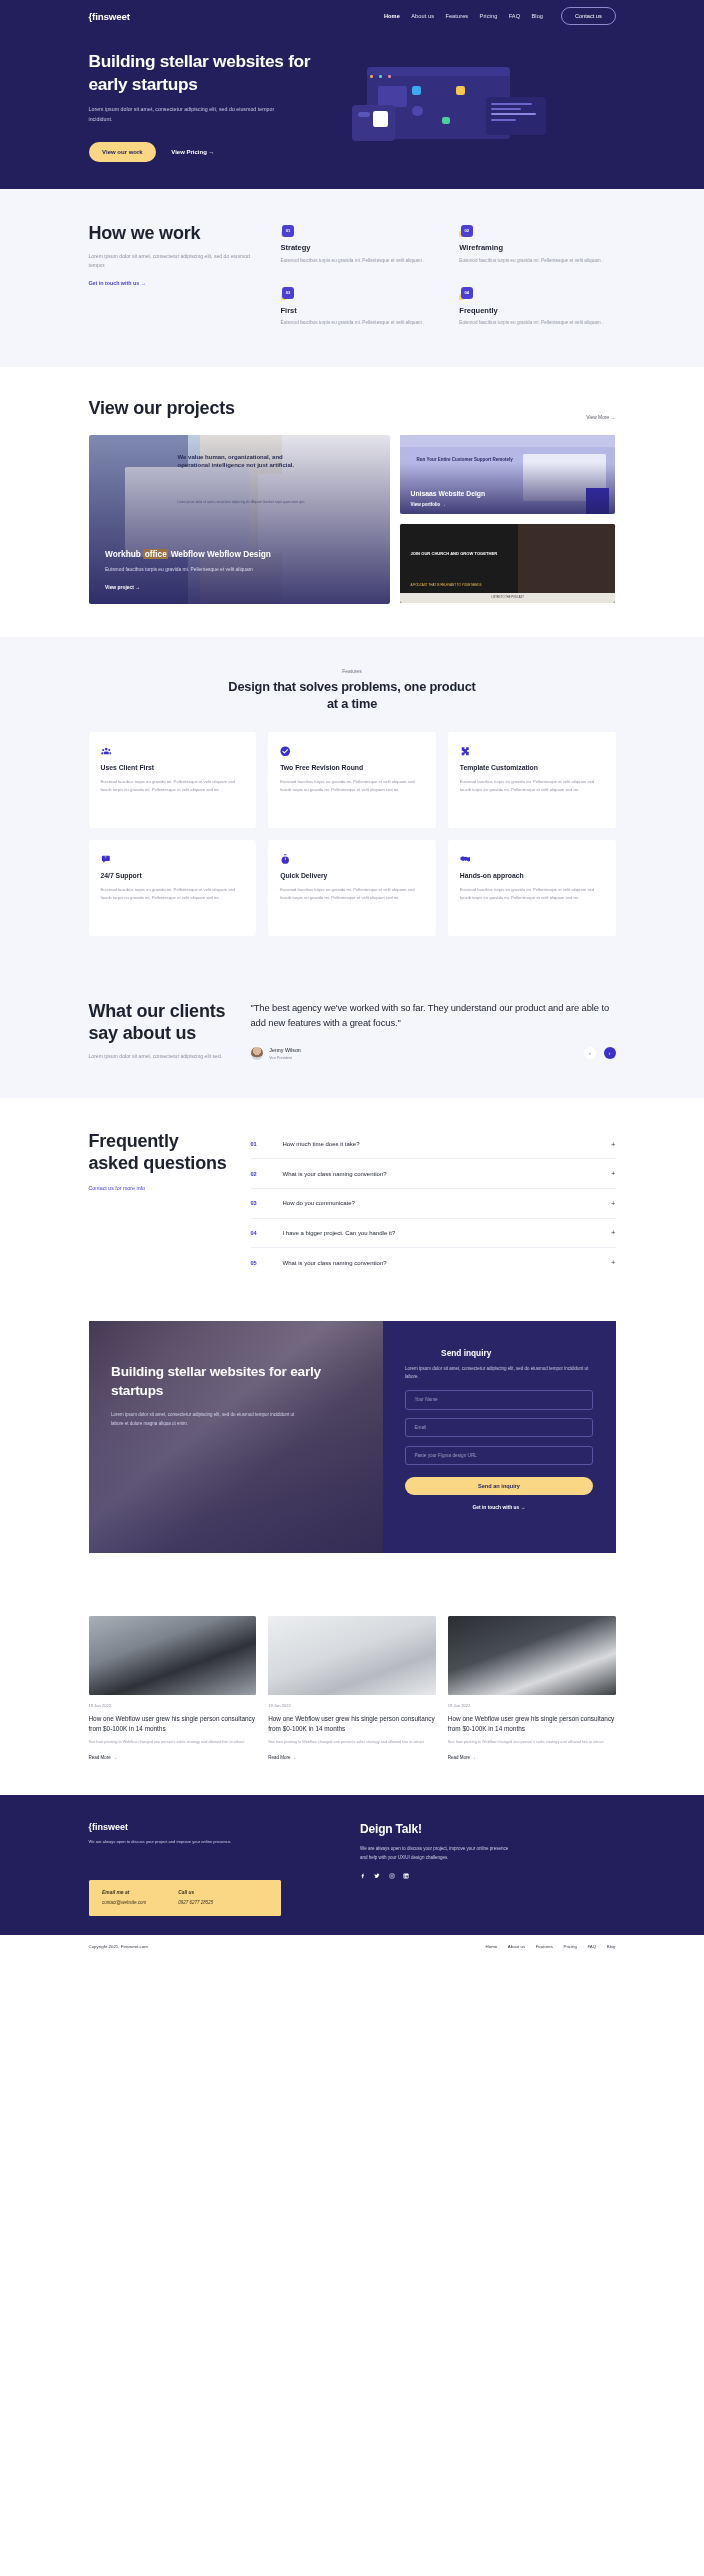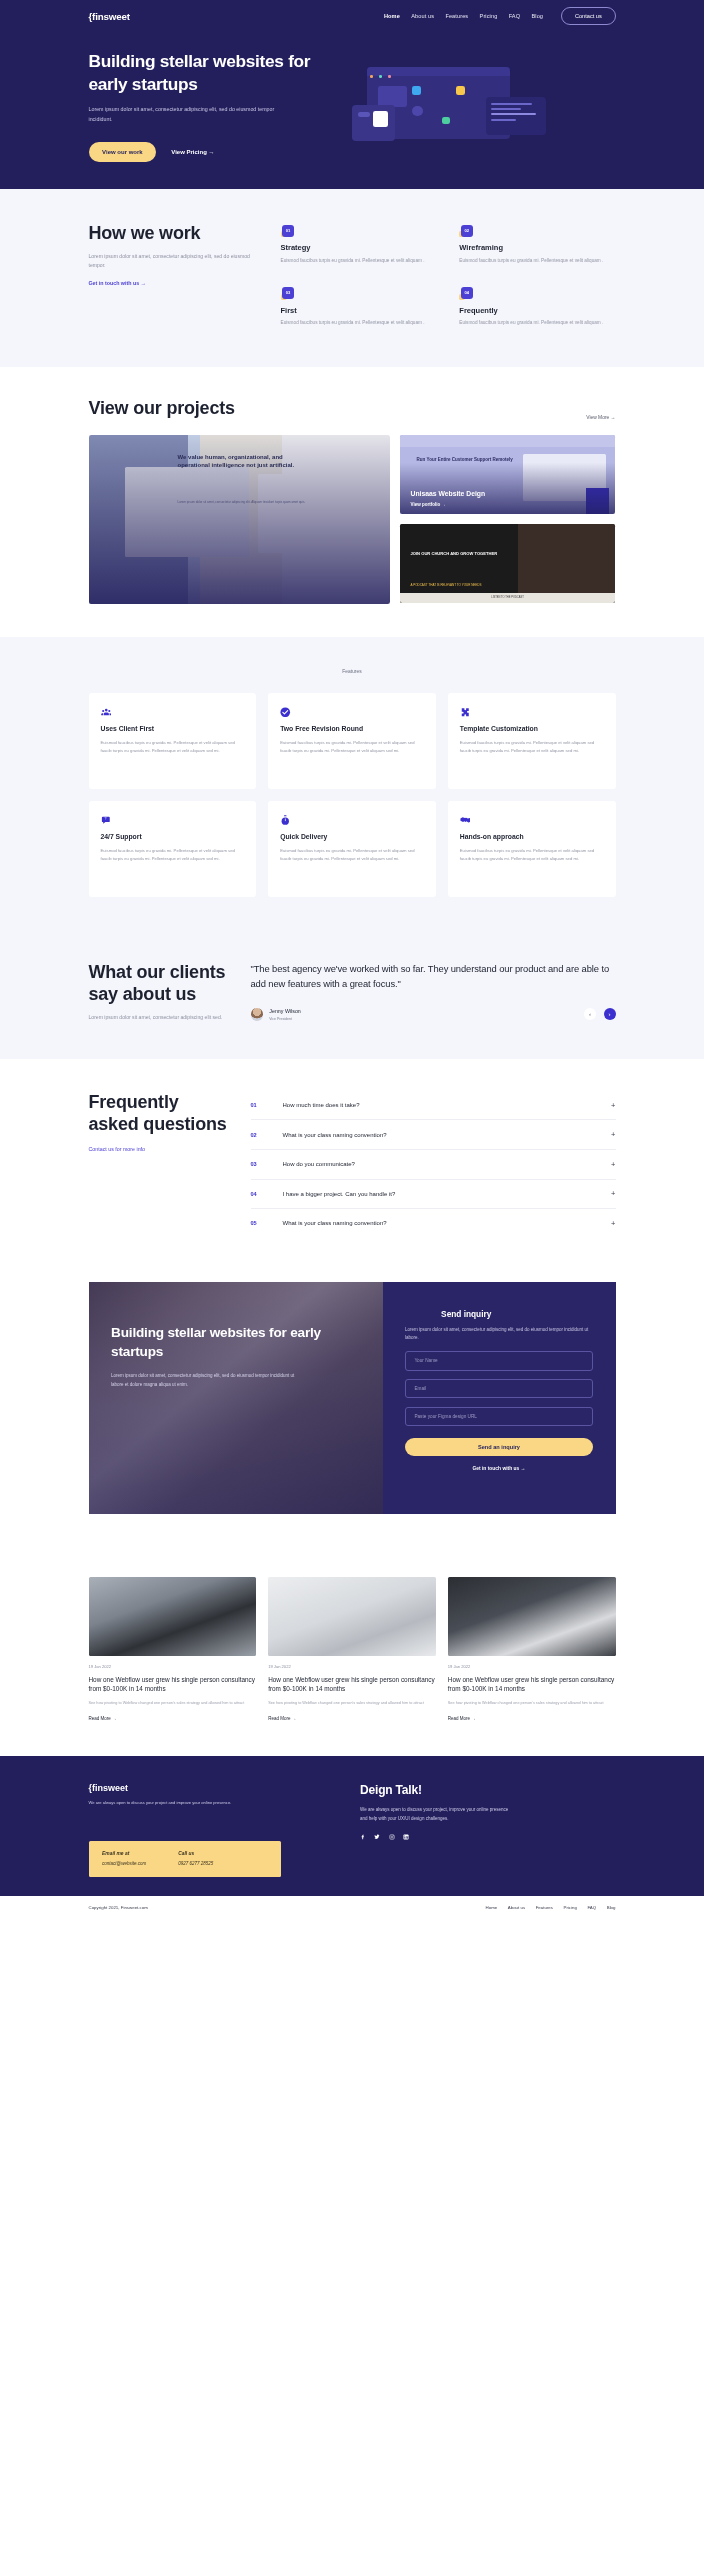--- a/index.html
+++ b/index.html
@@ -309,20 +309,32 @@
     </a>
   </div>
   <div class="proj-grid">
     <div class="card-big">
       <div class="big-photo"></div>
       <div class="big-inner-card"></div>
       <div class="big-inner-card2"></div>
       <div class="big-quote">We value human, organizational, and operational intelligence not just artificial.</div>
       <div class="big-quote-sub">Lorem ipsum dolor sit amet, consectetur adipiscing elit. Aliquam tincidunt turpis quam amet quis.</div>
       <div class="big-overlay"></div>
+      <div class="card-text">
+        <div class="card-t">
+          <span>Workhub</span>
+          <span class="hl">office</span>
+          <span>Webflow Webflow Design</span>
+        </div>
+        <div class="card-d">Euismod faucibus turpis eu gravida mi. Pellentesque et velit aliquam</div>
+        <a class="card-link">
+          <span>View project</span>
+          <span>→</span>
+        </a>
+      </div>
     </div>
     <div class="proj-right">
       <div class="card-sm card-sm-a">
         <div class="mini-ui">
           <div class="mini-bar"></div>
           <div class="mini-panel"></div>
           <div class="mini-blue"></div>
           <div class="mini-h">Run Your Entire Customer Support Remotely</div>
         </div>
         <div class="sm-overlay"></div>
@@ -339,20 +351,21 @@
         <div class="pod-f">
           <span>LISTEN TO THE PODCAST</span>
         </div>
       </div>
     </div>
   </div>
 </section>
 
 <section class="features">
   <div class="feat-label">Features</div>
+  <div class="feat-h2">Design that solves problems, one product at a time</div>
   <div class="feat-grid">
 
     <div class="feat-card">
       <div class="feat-ic">
         <svg viewBox="0 0 24 24" width="10.5" height="10.5" fill="#3b30cf">
             <circle cx="12" cy="7" r="3"></circle>
             <circle cx="5" cy="9" r="2.4"></circle>
             <circle cx="19" cy="9" r="2.4"></circle>
             <path d="M6 19v-3c0-2 2.7-3.2 6-3.2s6 1.2 6 3.2v3z"></path>
             <path d="M0.5 19v-2.2c0-1.4 1.8-2.3 4-2.3v4.5z"></path>

